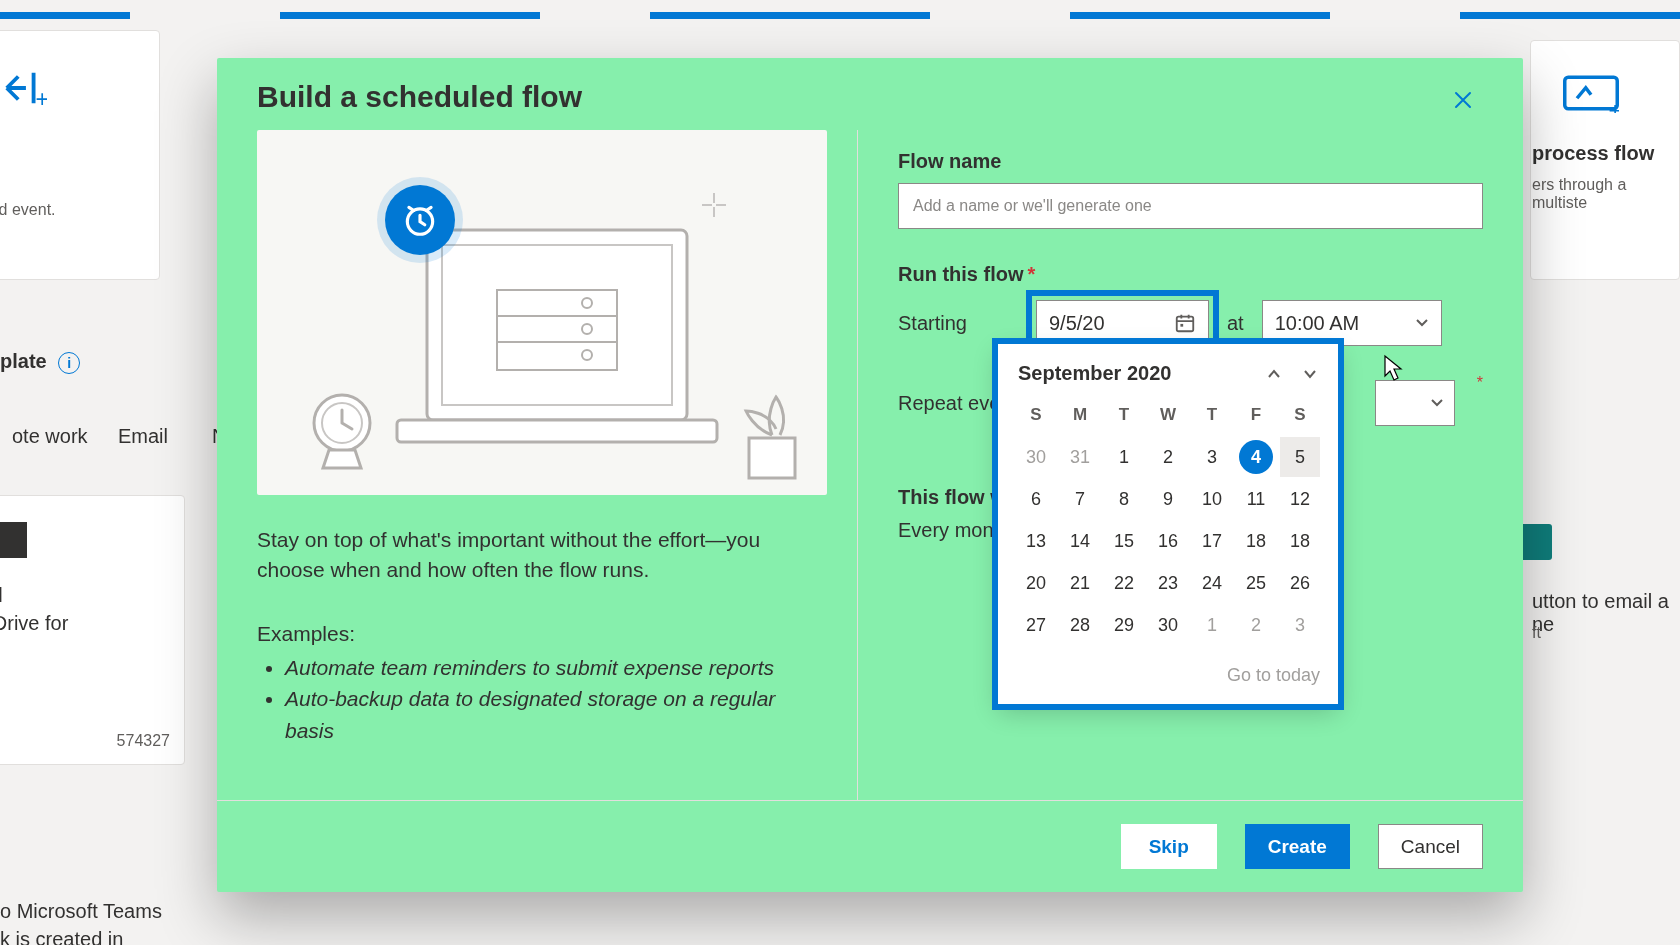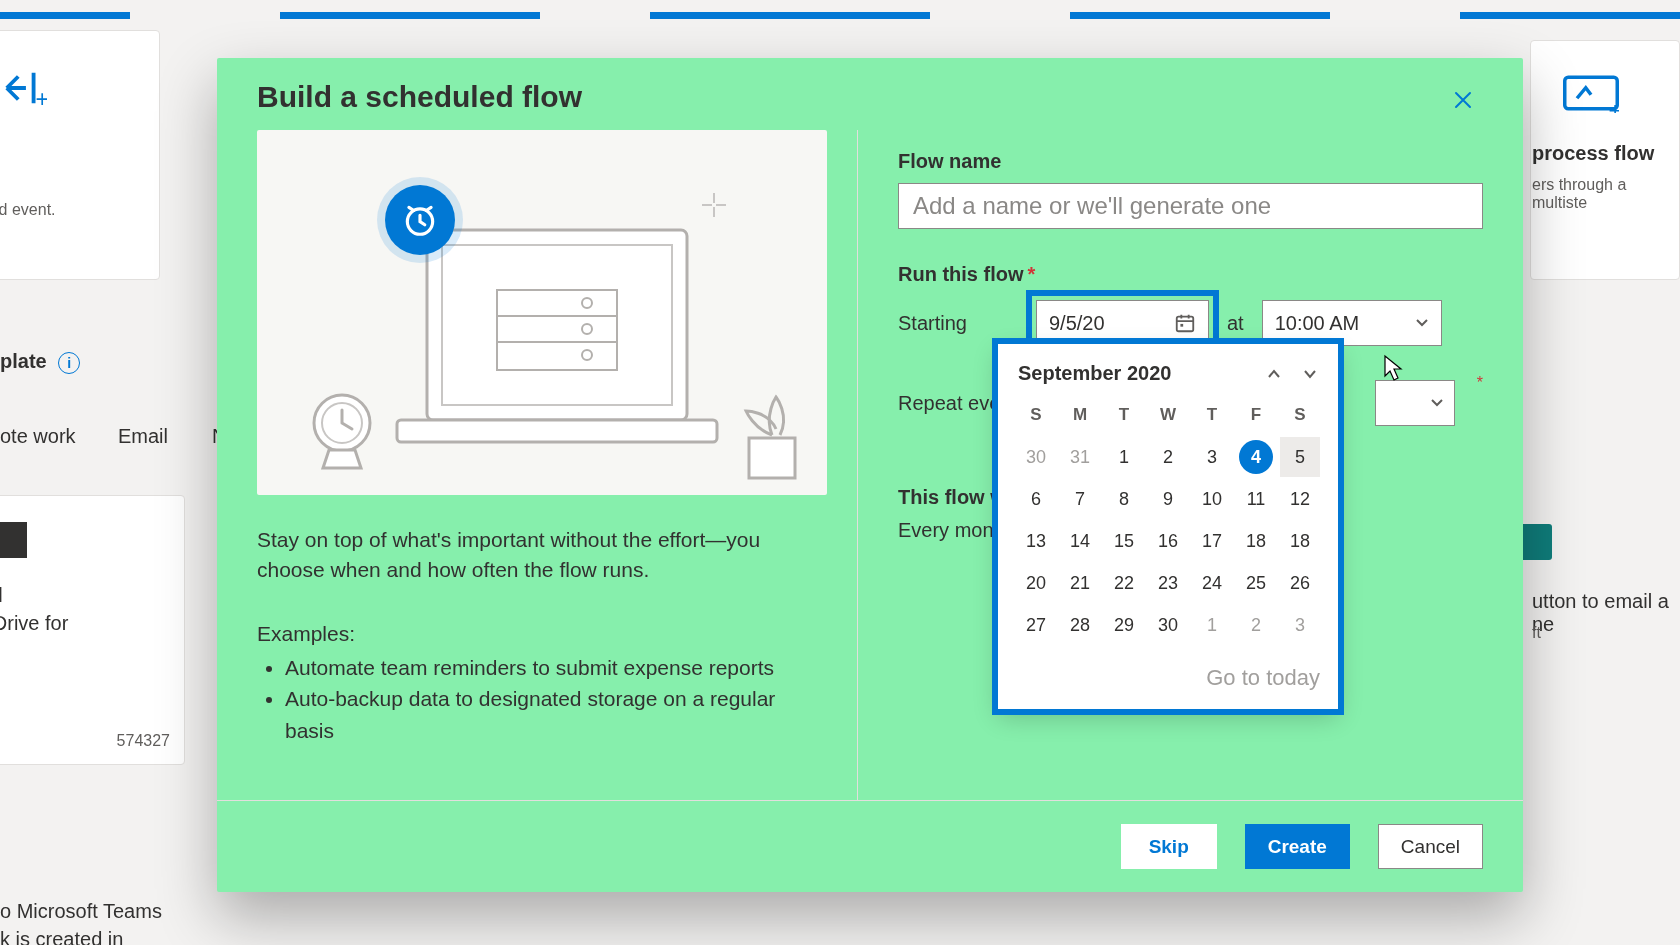--- a/index.html
+++ b/index.html
@@ -53,28 +53,28 @@
   .clock-badge {
     position:absolute; left:128px; top:55px;
     width:70px; height:70px; border-radius:50%;
     background:#0178d4; display:flex; align-items:center; justify-content:center;
     box-shadow:0 0 0 8px rgba(1,120,212,.15);
   }
   .clock-badge svg{ width:38px; height:38px; fill:#fff; }
 
   .intro { font-size:21px; line-height:1.45; margin-top:30px; }
   .ex-title { font-size:21px; margin-top:36px; }
-  ul.ex { margin:6px 0 12px 0; padding-left:28px; }
+  ul.ex { margin:6px 0 12px 0; padding-left:28px;font-style:italic; }
   ul.ex li { font-size:21px; line-height:1.5; }
 
   
   .fld-label { font-size:20px; font-weight:600; margin-bottom:10px; }
   .req { color:#d13438; margin-left:4px; }
   .text-input {
-    width:100%; height:46px; border:1px solid #8a8886; font-size:24px;
+    width:100%; height:46px; border:1px solid #8a8886; font-size:16px;
     padding:0 14px; color:#323130;
   }
   .text-input::placeholder { color:#8a8886; }
 
   .section { margin-top:34px; }
   .row { display:flex; align-items:center; gap:18px; }
   .sublabel { font-size:20px; color:#323130; width:120px; }
 
   .date-field {
     display:flex; align-items:center; justify-content:space-between;
@@ -123,21 +123,21 @@
   .dp-day {
     font-size:18px; display:flex; align-items:center; justify-content:center;
     cursor:pointer; color:#323130;
   }
   .dp-day.muted { color:#a19f9d; }
   .dp-day.today {
     background:#0178d4; color:#fff; border-radius:50%; font-weight:600;
     width:34px; height:34px; margin:auto;
   }
   .dp-day.sel { background:#edebe9; }
-  .dp-today-link { text-align:right; color:#a19f9d; font-size:22px; margin-top:20px; cursor:pointer; }
+  .dp-today-link { text-align:right; color:#a19f9d; font-size:18px; margin-top:20px; cursor:pointer; }
 
   
   .dlg-footer {
     height:92px; border-top:1px solid #e1dfdd;
     display:flex; align-items:center; justify-content:flex-end;
     gap:28px; padding:0 40px;
   }
   .btn {
     height:45px; min-width:96px; padding:0 22px;
     font-size:19px; border:1px solid #8a8886; background:#fff;
@@ -168,21 +168,21 @@
         <text x="18" y="22" font-size="12" fill="#0178d4">+</text>
       </svg>
     <div class="label small" style="left:14px;top:170px">ignated event.</div>
   </div>
 
   <div class="label" style="left:0;top:350px;font-weight:600">
     <span>plate</span>
     <span style="display:inline-flex;width:22px;height:22px;border:1.5px solid #0178d4;border-radius:50%;color:#0178d4;align-items:center;justify-content:center;font-size:14px;margin-left:6px">i</span>
   </div>
 
-  <div class="label" style="left:0;top:425px">ote work</div>
+  <div class="label" style="left:12px;top:425px">ote work</div>
   <div class="label" style="left:118px;top:425px">Email</div>
   <div class="label" style="left:212px;top:425px">N</div>
 
   <div class="bg-card" style="left:-60px;top:495px;width:245px;height:270px">
     <div style="position:absolute;left:50px;top:26px;width:36px;height:36px;background:#323130"></div>
     <div class="label" style="left:14px;top:88px">email</div>
     <div class="label" style="left:14px;top:116px">OneDrive for</div>
     <div class="label small" style="right:14px;bottom:14px">574327</div>
   </div>
 

